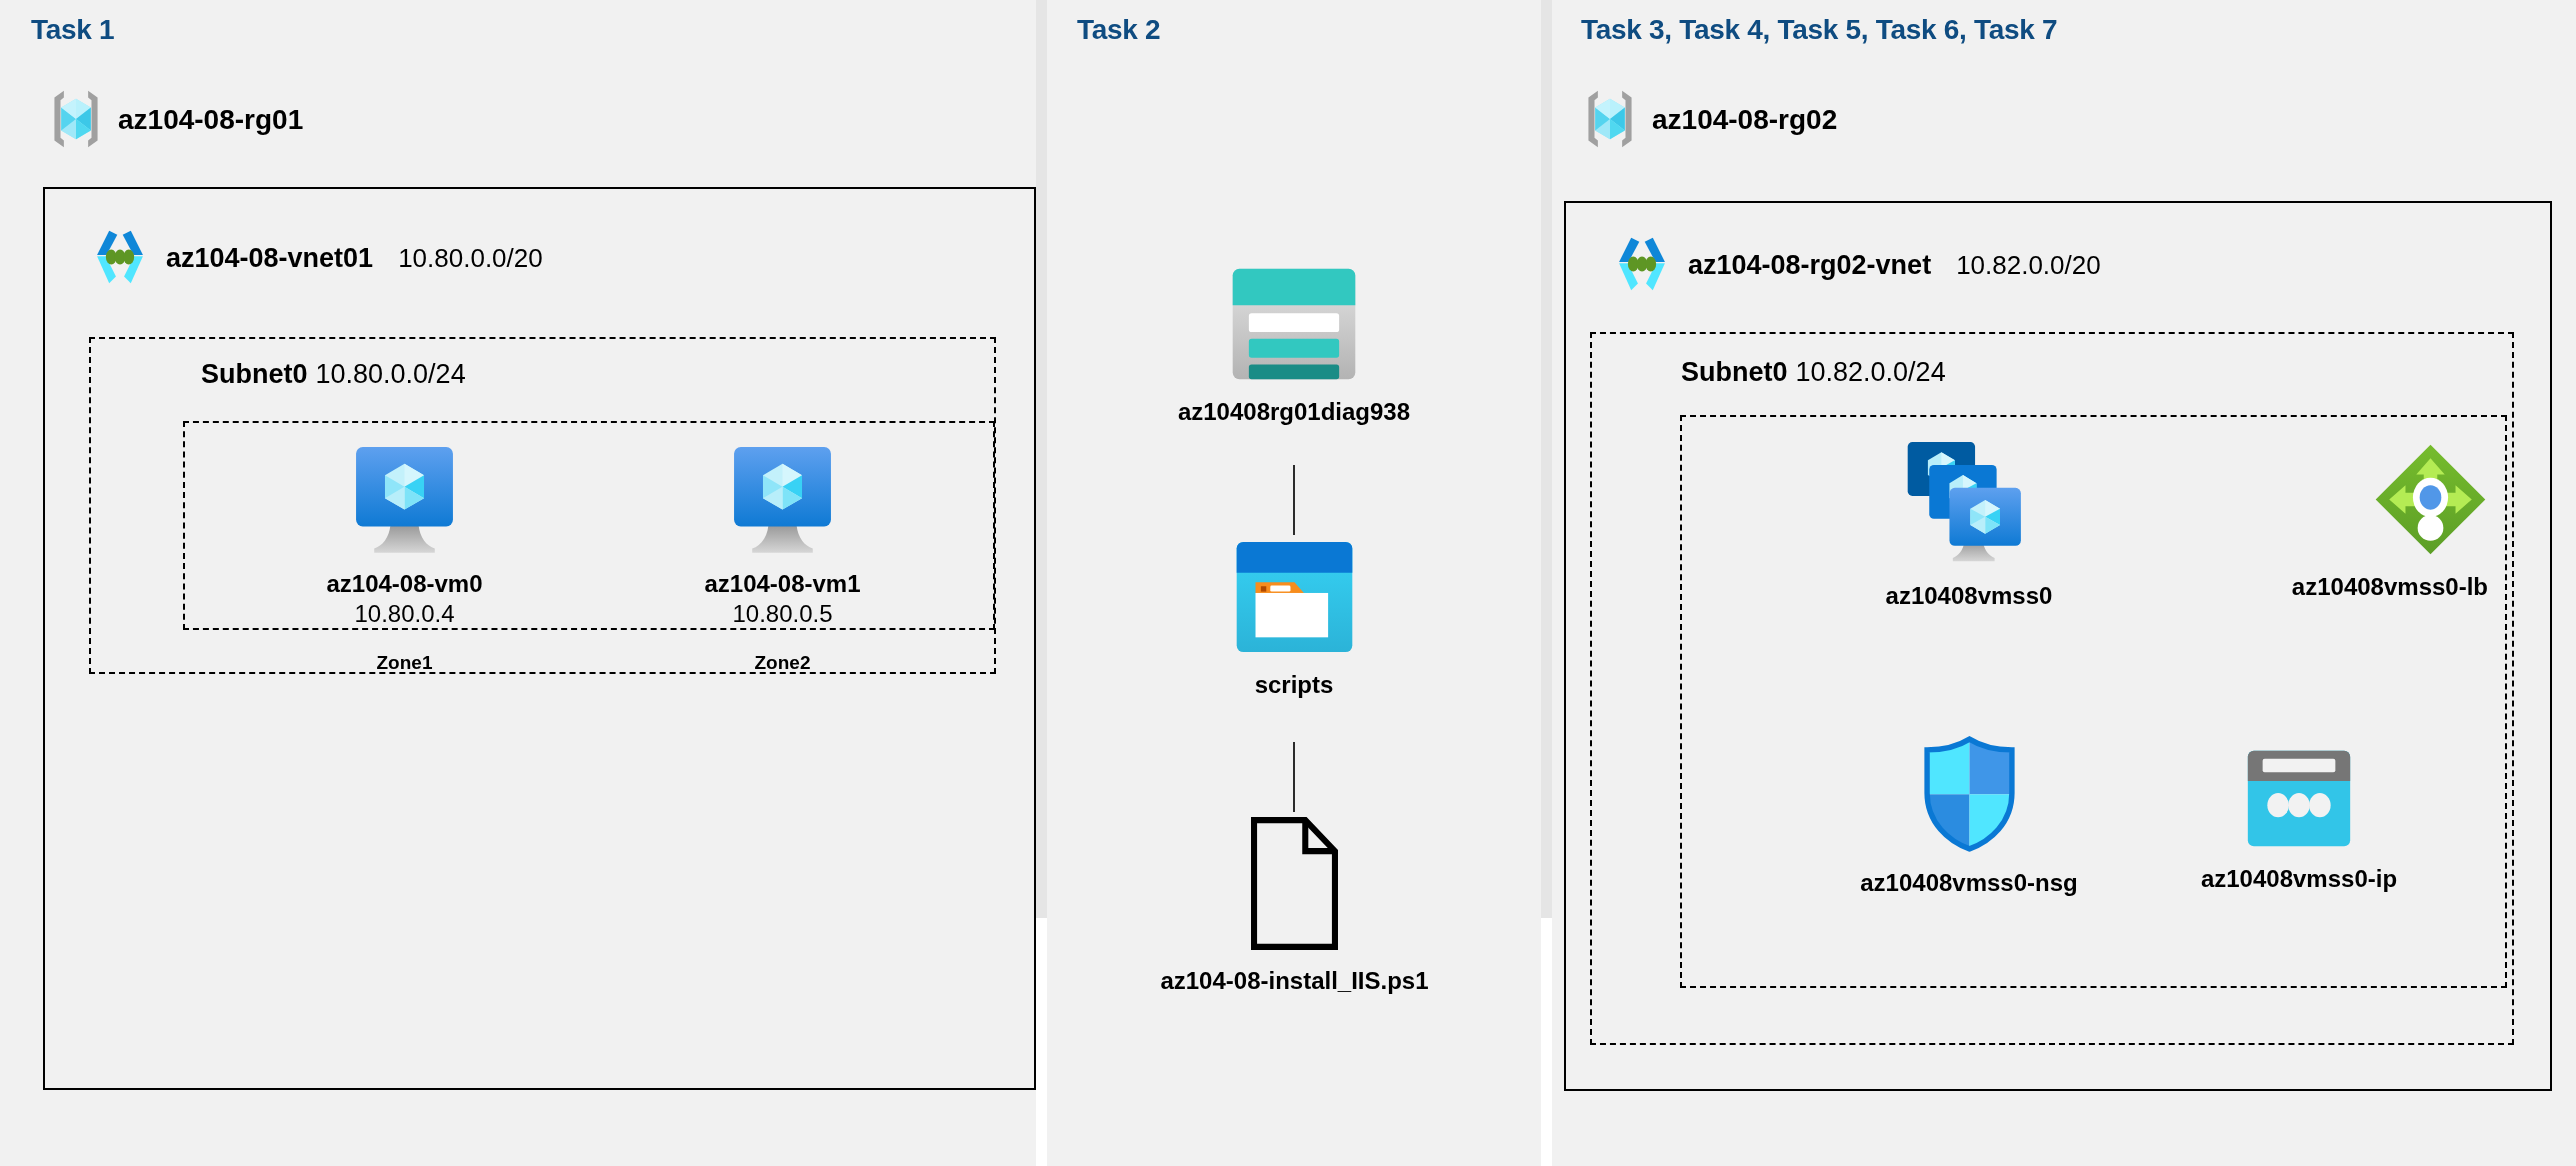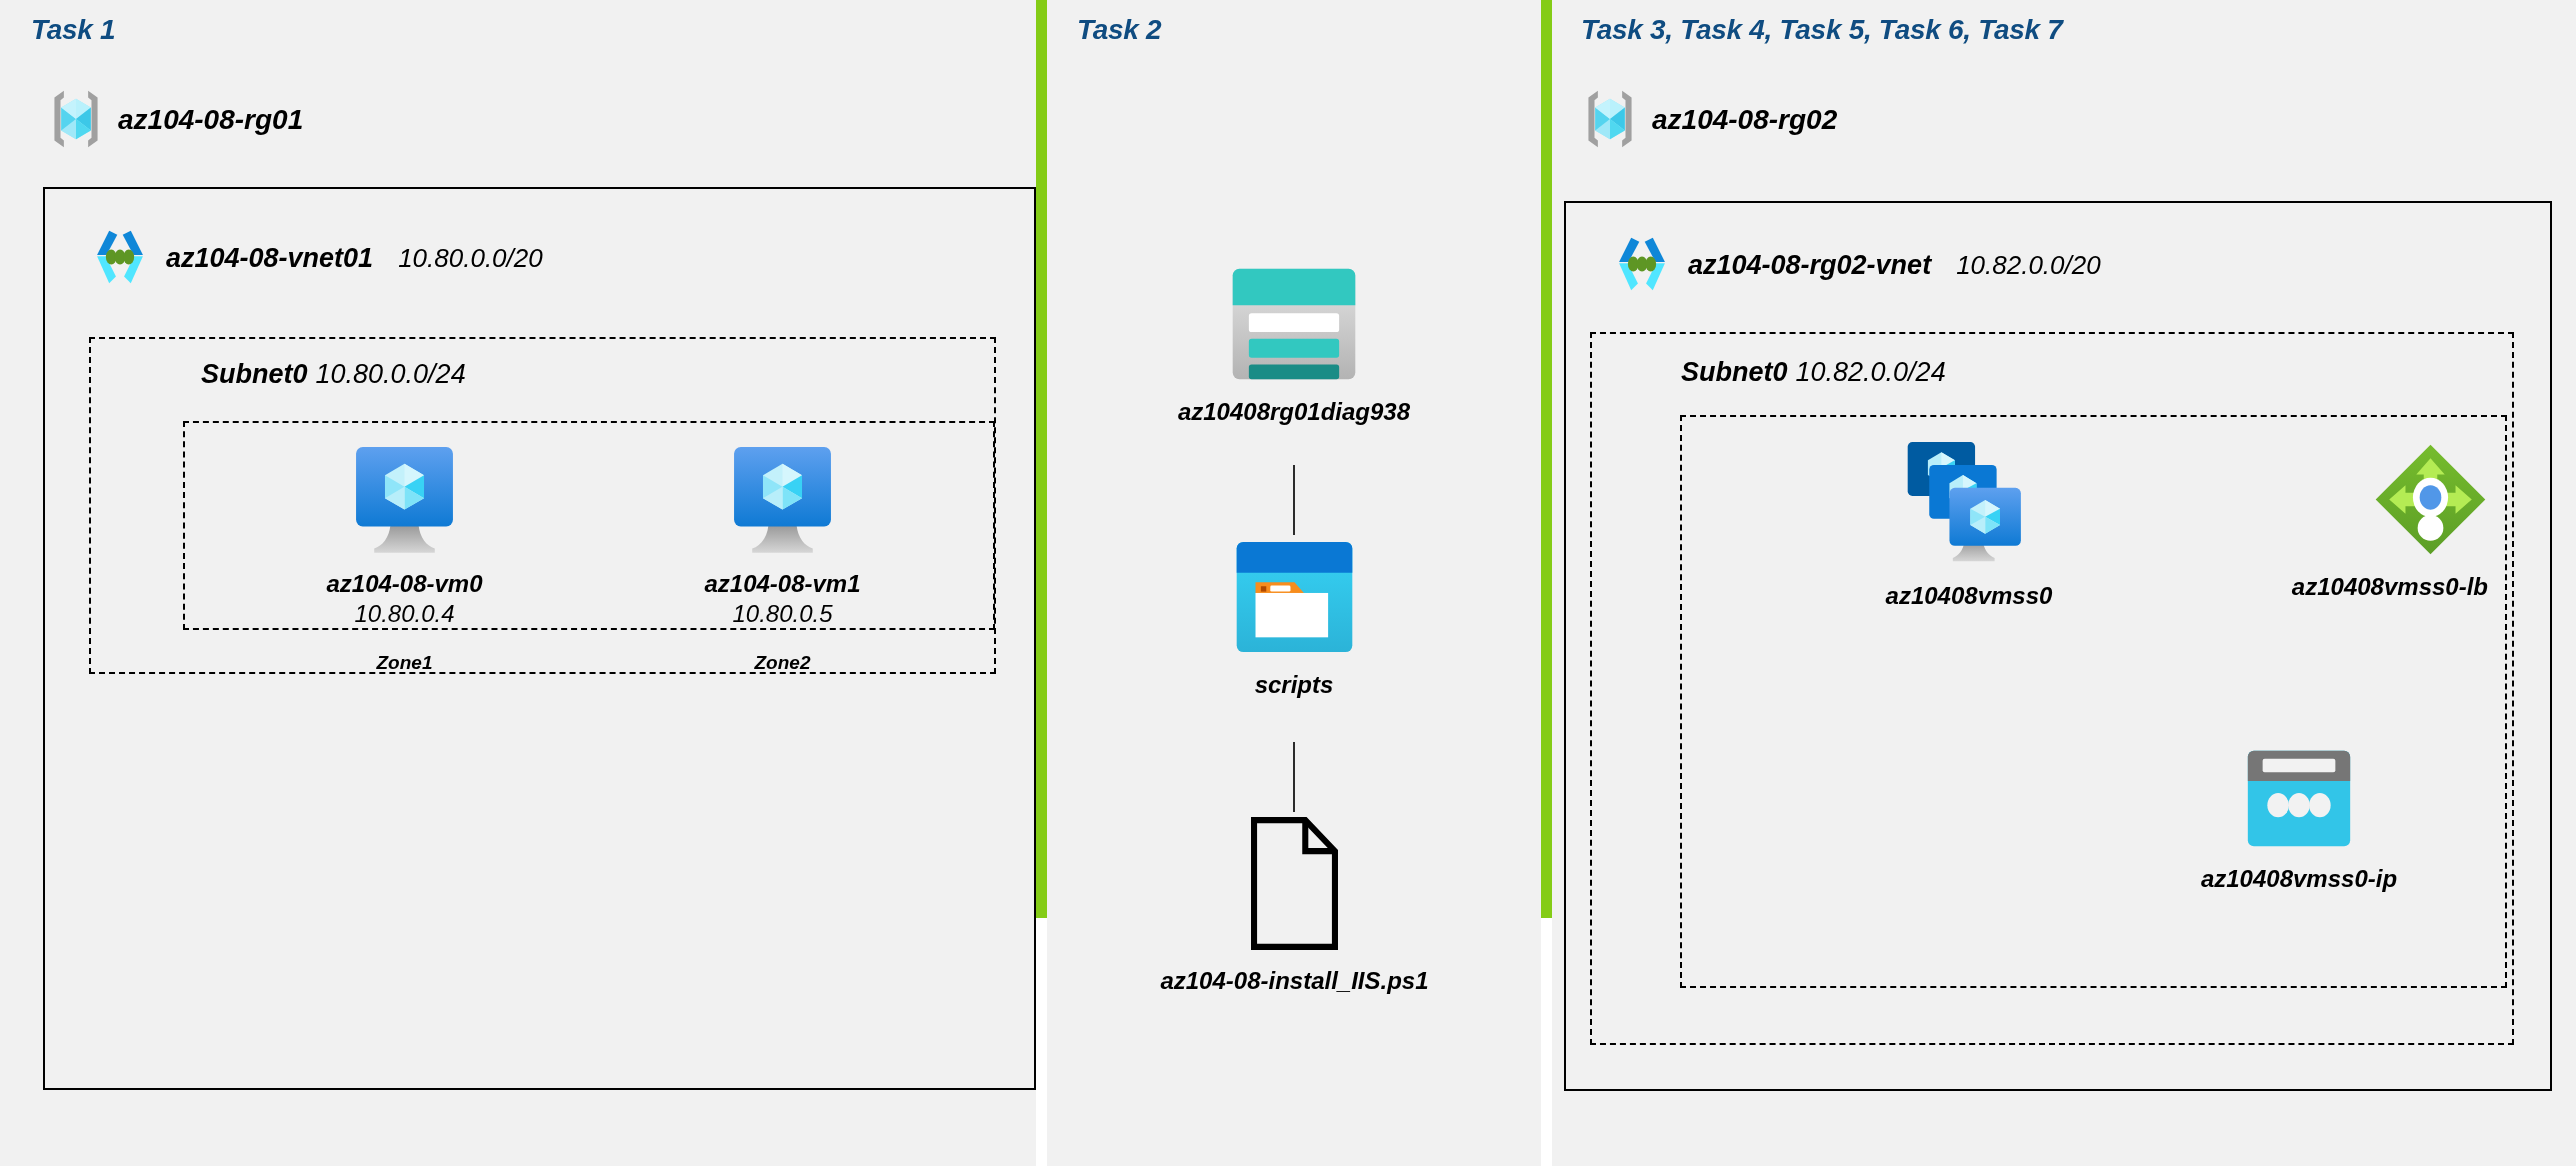--- a/index.html
+++ b/index.html
@@ -7,22 +7,21 @@
     width: 2576px;
     height: 1166px;
     background: #ffffff;
     font-family: "Liberation Sans", sans-serif;
     overflow: hidden;
   }
   #stage {
     position: relative;
     width: 2576px;
     height: 918px;
-    background: #84cc16;
-    font-style: italic;
+    background: #e5e5e5;
   }
 
   
   .panel {
     position: absolute;
     background: #f1f1f1;
   }
   #panel-task1 { left: 0;    top: 0; width: 1036px; height: 1166px; }
   #panel-task2 { left: 1047px; top: 0; width: 494px;  height: 1166px; }
   #panel-task3 { left: 1552px; top: 0; width: 1024px; height: 1166px; }
@@ -396,20 +395,39 @@
 
         <rect x="79" y="84" width="12" height="44" fill="#ffffff"></rect>
         <ellipse cx="85" cy="82" rx="26" ry="29" fill="#ffffff"></ellipse>
         <circle cx="85" cy="127" r="19" fill="#ffffff"></circle>
         <ellipse cx="85" cy="82" rx="16" ry="18" fill="#5197e8"></ellipse>
       </svg>
     </span>
     <span class="node-label">az10408vmss0-lb</span>
   </div>
 
+  <div class="node" style="left:1780px; top:735px; width:378px;">
+    <span class="node-icon">
+      <svg width="101" height="118" viewBox="0 0 150 175">
+        <defs>
+          <clipPath id="nsgClip">
+            <path d="M75 6 C56 18 30 22 12 22 V86 C12 130 44 158 75 169 C106 158 138 130 138 86 V22 C120 22 94 18 75 6 Z"></path>
+          </clipPath>
+        </defs>
+        <g clip-path="url(#nsgClip)">
+          <rect x="0" y="0" width="75" height="88" fill="#50e6ff"></rect>
+          <rect x="75" y="0" width="75" height="88" fill="#3f96e8"></rect>
+          <rect x="0" y="88" width="75" height="90" fill="#2b8ce0"></rect>
+          <rect x="75" y="88" width="75" height="90" fill="#50e6ff"></rect>
+        </g>
+        <path d="M75 6 C56 18 30 22 12 22 V86 C12 130 44 158 75 169 C106 158 138 130 138 86 V22 C120 22 94 18 75 6 Z" fill="none" stroke="#0a78d4" stroke-width="8"></path>
+      </svg>
+    </span>
+    <span class="node-label">az10408vmss0-nsg</span>
+  </div>
 
   <div class="node" style="left:2110px; top:748px; width:378px;">
     <span class="node-icon">
       <svg width="108" height="101" viewBox="0 0 160 150">
         <rect x="4" y="4" width="152" height="142" rx="9" fill="#32c5e8"></rect>
         <path d="M4 13 a9 9 0 0 1 9 -9 h134 a9 9 0 0 1 9 9 v36 H4 Z" fill="#767676"></path>
         <rect x="26" y="16" width="108" height="20" rx="3" fill="#f2f2f2"></rect>
         <ellipse cx="49" cy="85" rx="16" ry="18" fill="#f2f2f2"></ellipse>
         <ellipse cx="80" cy="85" rx="16" ry="18" fill="#f2f2f2"></ellipse>
         <ellipse cx="111" cy="85" rx="16" ry="18" fill="#f2f2f2"></ellipse>

